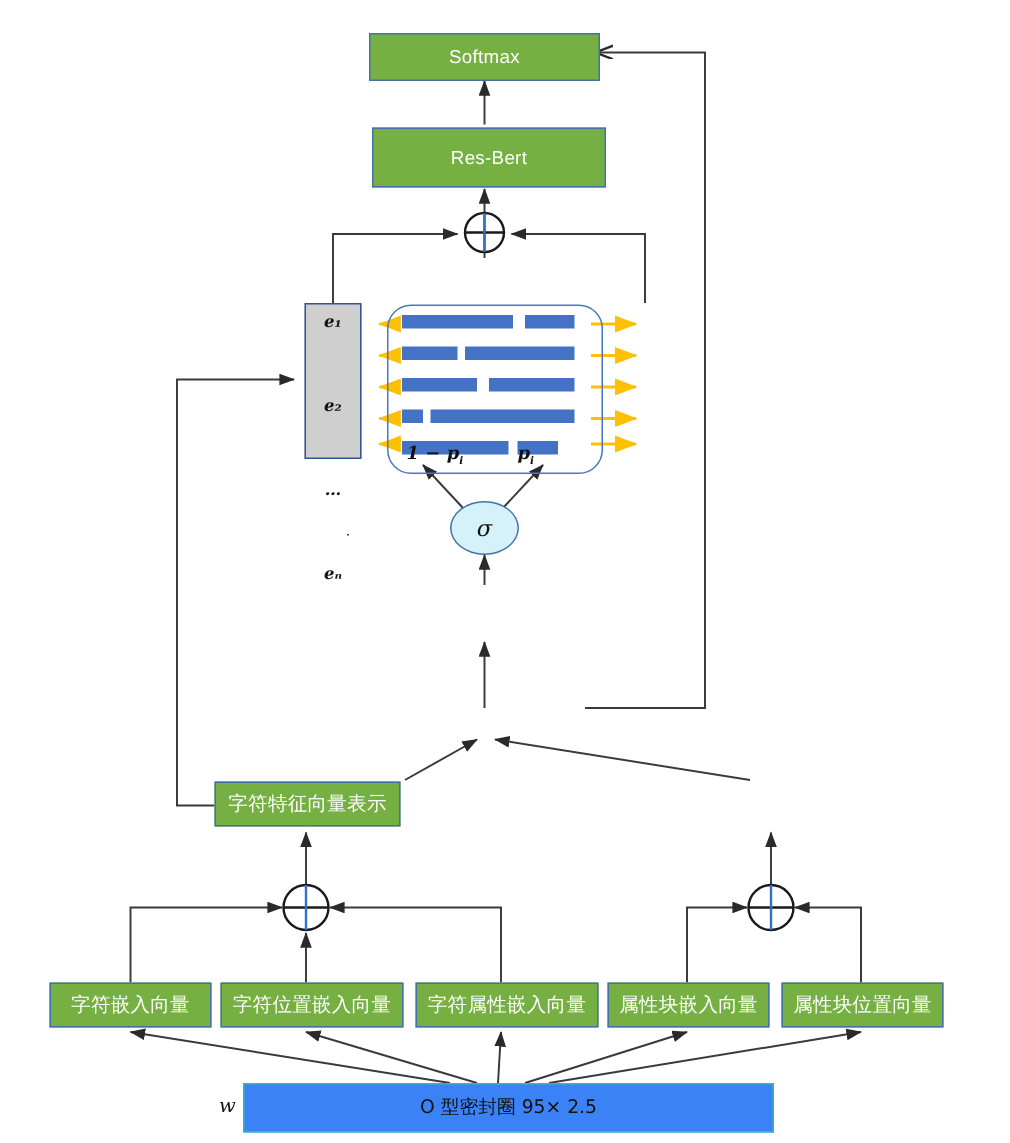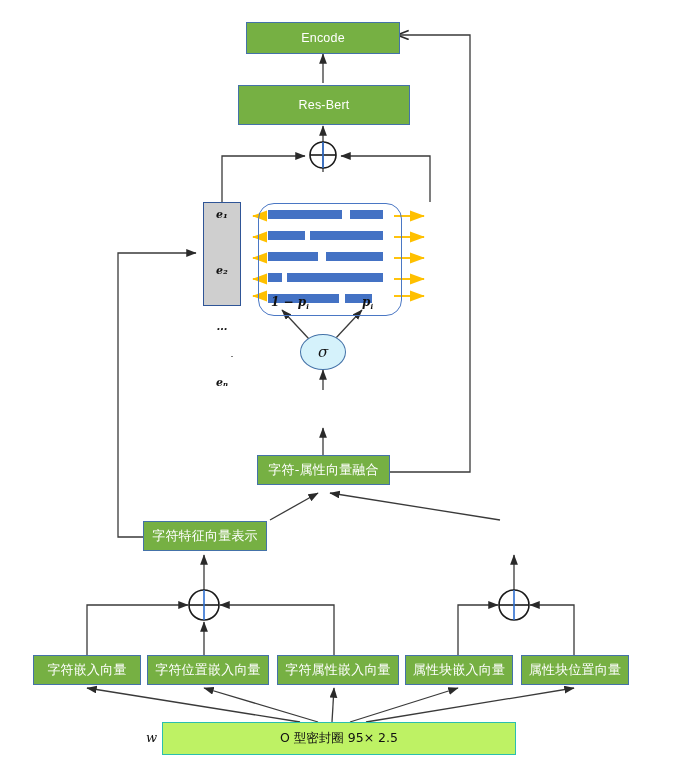--- a/index.html
+++ b/index.html
@@ -14,21 +14,21 @@
   .zh{font-family:"DejaVu Sans","Liberation Sans",sans-serif;font-size:13px;}
   .evec{flex-direction:column;justify-content:space-around;padding:6px 0;font-family:"DejaVu Serif","Liberation Serif",serif;font-style:italic;font-size:11px;color:#111;font-weight:bold;}
   .evec span{line-height:1;}
   .emaskTxt{font-family:"DejaVu Serif","Liberation Serif",serif;font-style:italic;font-weight:bold;font-size:11px;color:#111;}
   .sub{font-size:7px;vertical-align:sub;font-style:italic;}
   .sigmaTxt{font-family:"DejaVu Serif","Liberation Serif",serif;font-style:italic;font-size:15px;color:#111;}
   .plabel{position:absolute;font-family:"DejaVu Serif","Liberation Serif",serif;font-style:italic;font-weight:bold;font-size:12px;color:#111;white-space:nowrap;}
   .wlabel{position:absolute;font-family:"DejaVu Serif","Liberation Serif",serif;font-style:italic;font-size:13px;color:#111;}
   .roundbox{position:absolute;border:1.5px solid #4a77c4;border-radius:16px;background:transparent;box-sizing:border-box;}
   .bar{position:absolute;background:#4472c4;}
-  .sentence{position:absolute;background:#bef264;border:1px solid #2bbfae;display:flex;align-items:center;justify-content:center;
+  .sentence{position:absolute;background:#3b82f6;border:1px solid #2bbfae;display:flex;align-items:center;justify-content:center;
             font-family:"DejaVu Sans","Liberation Sans",sans-serif;font-size:12.5px;color:#111;}
 </style>
 </head>
 <body>
 
 <div id="stage">
 
   <svg class="wires" viewBox="0 0 673 762">
     <defs>
       <marker id="ah" markerWidth="9" markerHeight="9" refX="7.5" refY="3" orient="auto" markerUnits="strokeWidth">
@@ -117,24 +117,24 @@
       <line x1="189" y1="605" x2="219" y2="605" stroke="#1a1a1a" stroke-width="1.6"></line>
       <line x1="204" y1="590" x2="204" y2="620" stroke="#2f6fd0" stroke-width="1.6"></line>
 
       <circle cx="514" cy="605" r="15" stroke="#1a1a1a" stroke-width="1.6"></circle>
       <line x1="499" y1="605" x2="529" y2="605" stroke="#1a1a1a" stroke-width="1.6"></line>
       <line x1="514" y1="590" x2="514" y2="620" stroke="#2f6fd0" stroke-width="1.6"></line>
     </g>
   </svg>
 
   <div class="node green" style="left:246px;top:22px;width:154px;height:32px;">
-    <span>Encode</span>
+    <span>Softmax</span>
   </div>
 
-  <div class="node green" style="left:238px;top:85px;width:172px;height:40px;">
+  <div class="node green" style="left:248px;top:85px;width:156px;height:40px;">
     <span>Res-Bert</span>
   </div>
 
   <div class="node gray evec" style="left:203px;top:202px;width:38px;height:104px;gap:45px;">
     <span>e₁</span>
     <span>e₂</span>
     <span>…</span>
     <span>eₙ</span>
   </div>
 
@@ -149,32 +149,29 @@
       <div class="bar" style="left: 58.28px; top: 42px; width: 57.04px; height: 9px;"></div>
       <div class="bar" style="left: 0px; top: 63px; width: 13.64px; height: 9px;"></div>
       <div class="bar" style="left: 18.6px; top: 63px; width: 96.72px; height: 9px;"></div>
       <div class="bar" style="left: 0px; top: 84px; width: 70.68px; height: 9px;"></div>
       <div class="bar" style="left: 76.88px; top: 84px; width: 27.28px; height: 9px;"></div>
     </div>
 
   <div class="plabel" style="left:271px;top:295px;">
     <span>1 − p</span><span class="sub">i</span>
   </div>
-  <div class="plabel" style="left:345px;top:295px;margin-left:17px;">
+  <div class="plabel" style="left:345px;top:295px;">
     <span>p</span><span class="sub">i</span>
   </div>
 
   <div class="node sig" style="left:300px;top:334px;width:46px;height:36px;">
     <span class="sigmaTxt">σ</span>
   </div>
 
 
-  <div class="node green zh" style="left:257px;top:455px;width:133px;height:30px;">
-    <span>字符-属性向量融合</span>
-  </div>
 
   <div class="node green zh" style="left:143px;top:521px;width:124px;height:30px;">
     <span>字符特征向量表示</span>
   </div>
 
 
   <div class="node green zh" style="left:147px;top:655px;width:122px;height:30px;">
     <span>字符位置嵌入向量</span>
   </div>
   <div class="node green zh" style="left:33px;top:655px;width:108px;height:30px;">

